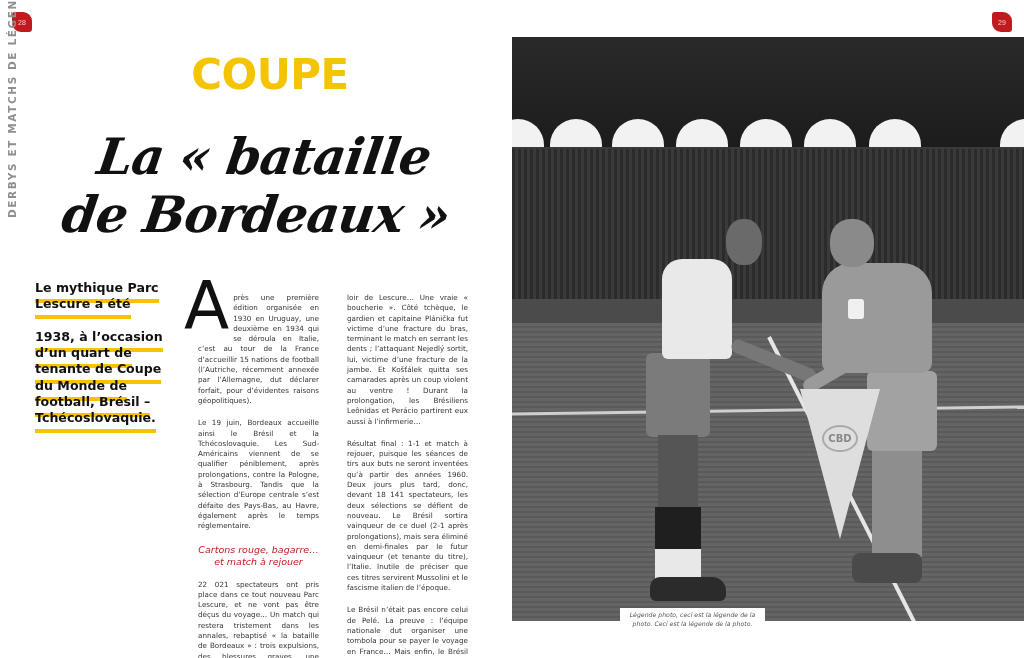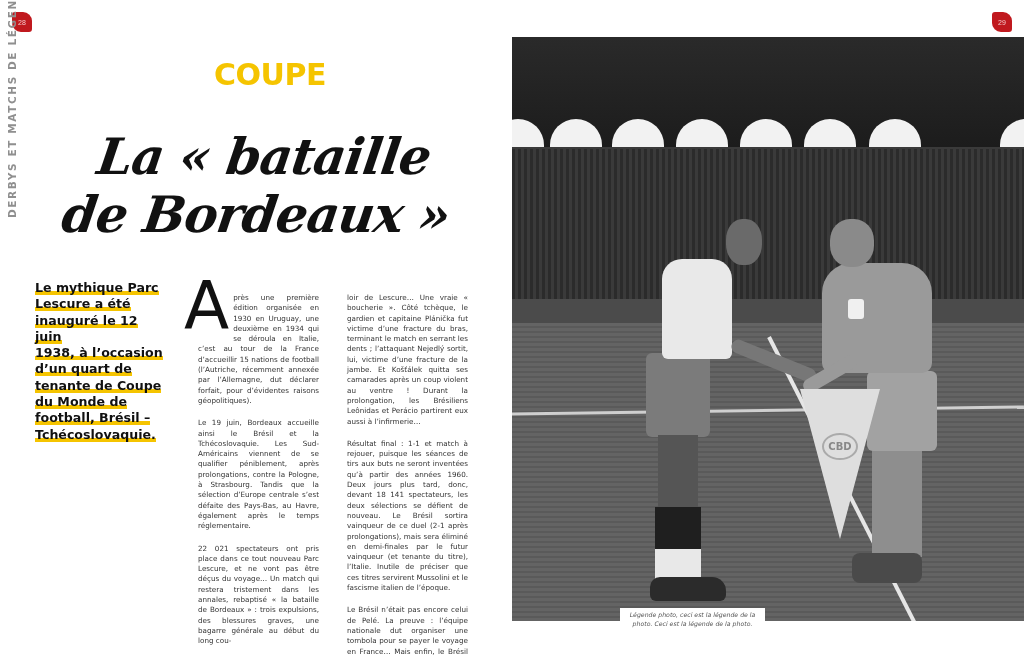--- a/index.html
+++ b/index.html
@@ -23,38 +23,38 @@
       position: absolute; left: 6px; top: 218px;
       transform: rotate(-90deg); transform-origin: left top;
       font-size: 10.5px; letter-spacing: 1.6px; color: #8f8f8f; font-weight: bold;
       white-space: nowrap; font-family: "DejaVu Sans", sans-serif;
     }
 
     
     .headline-top {
       position: absolute; left: 70px; top: 55px; width: 400px; text-align: center;
       color: #f5c400; font-weight: bold; font-family: "DejaVu Sans", sans-serif;
-      font-size: 30px; line-height: 40px; letter-spacing: -0.5px;
+      font-size: 42px; line-height: 40px; letter-spacing: -0.5px;
     }
     .headline-script {
       position: absolute; left: 60px; top: 128px; width: 400px; text-align: center;
       color: #111; font-family: "DejaVu Serif", serif; font-style: italic; font-weight: bold;
       font-size: 50px; line-height: 58px; letter-spacing: -1px;
       transform: skewX(-8deg);
     }
 
     
     .lead {
       position: absolute; left: 35px; top: 280px; width: 130px;
       font-family: "DejaVu Sans", sans-serif; font-weight: bold; font-size: 12.6px; line-height: 16.3px;
       color: #111;
     }
     .lead span.hl {
       background: linear-gradient(to top, #f5c400 0, #f5c400 4px, transparent 4px);
-      padding-bottom: 0px;
+      padding-bottom: 8px;
       box-decoration-break: clone; -webkit-box-decoration-break: clone;
     }
 
     
     .col {
       position: absolute; top: 281px; width: 145px;
       font-family: "DejaVu Sans", sans-serif; font-size: 7.2px; line-height: 10.3px; color: #333;
       text-align: justify; hyphens: auto;
     }
     .col.c1 { left: 186px; }
@@ -101,21 +101,21 @@
     .p2-head { left: 318px; top: 182px; width: 44px; height: 48px; background: #8a8a8a; border-radius: 45%; }
     .p2-shirt { left: 310px; top: 226px; width: 110px; height: 110px; background: #9a9a9a; border-radius: 30px 30px 10px 10px; }
     .p2-crest { left: 336px; top: 262px; width: 16px; height: 20px; background: #f0f0f0; border-radius: 3px; }
     .p2-shorts { left: 355px; top: 334px; width: 70px; height: 80px; background: #a2a2a2; border-radius: 6px; }
     .p2-leg { left: 360px; top: 410px; width: 50px; height: 110px; background: #8e8e8e; }
     .p2-boot { left: 340px; top: 516px; width: 70px; height: 30px; background: #4a4a4a; border-radius: 8px; }
 
     .pennant { left: 288px; top: 352px; width: 0; height: 0;
       border-left: 40px solid transparent; border-right: 40px solid transparent;
       border-top: 150px solid #dedede; }
-    .pennant-label { position: absolute; left: 310px; top: 396px; width: 36px; text-align: center;
+    .pennant-label { position: absolute; left: 310px; top: 388px; width: 36px; text-align: center;
       font-size: 10px; font-weight: bold; color: #888; font-family: "DejaVu Sans", sans-serif;
       border: 2px solid #aaa; border-radius: 50%; padding: 6px 0; }
     .arm { left: 220px; top: 300px; width: 90px; height: 14px; background: #777; transform: rotate(22deg); transform-origin: left; border-radius: 7px; }
     .arm2 { left: 288px; top: 330px; width: 60px; height: 14px; background: #9a9a9a; transform: rotate(-30deg); border-radius: 7px; }
 
     .caption {
       position: absolute; left: 620px; top: 608px; width: 145px; background: #fff;
       font-family: "DejaVu Sans", sans-serif; font-style: italic; font-size: 6.2px; line-height: 9px;
       color: #555; text-align: center; padding: 2px 4px 3px;
     }
@@ -138,33 +138,37 @@
     <div>COUPE</div>
   </div>
   <div class="headline-script">
     <div>La « bataille</div>
     <div>de Bordeaux »</div>
   </div>
 
   <div class="lead">
     <span class="hl">Le mythique Parc</span><br>
     <span class="hl">Lescure a été</span><br>
-    <span class="hl">inauguré le 12 juin</span><br>
+    <br>
     <span class="hl">1938, à l’occasion</span><br>
     <span class="hl">d’un quart de</span><br>
     <span class="hl">tenante de Coupe</span><br>
     <span class="hl">du Monde de</span><br>
     <span class="hl">football, Brésil –</span><br>
     <span class="hl">Tchécoslovaquie.</span>
   </div>
 
   <div class="col c1">
     <span class="dropcap">A</span>
     <p>près une première édition organisée en 1930 en Uruguay, une deuxième en 1934 qui se déroula en Italie, c’est au tour de la France d’accueillir 15 nations de football (l’Autriche, récemment annexée par l’Allemagne, dut déclarer forfait, pour d’évidentes raisons géopolitiques).</p>
     <p>Le 19 juin, Bordeaux accueille ainsi le Brésil et la Tchécoslovaquie. Les Sud-Américains viennent de se qualifier péniblement, après prolongations, contre la Pologne, à Strasbourg. Tandis que la sélection d’Europe centrale s’est défaite des Pays-Bas, au Havre, également après le temps réglementaire.</p>
+    <div class="subhead">
+      <div>Cartons rouge, bagarre…</div>
+      <div>et match à rejouer</div>
+    </div>
     <p>22 021 spectateurs ont pris place dans ce tout nouveau Parc Lescure, et ne vont pas être déçus du voyage… Un match qui restera tristement dans les annales, rebaptisé « la bataille de Bordeaux » : trois expulsions, des blessures graves, une bagarre générale au début du long cou-</p>
   </div>
 
   <div class="col c2">
     <p>loir de Lescure… Une vraie « boucherie ». Côté tchèque, le gardien et capitaine Plánička fut victime d’une fracture du bras, terminant le match en serrant les dents ; l’attaquant Nejedlý sortit, lui, victime d’une fracture de la jambe. Et Košťálek quitta ses camarades après un coup violent au ventre ! Durant la prolongation, les Brésiliens Leônidas et Perácio partirent eux aussi à l’infirmerie…</p>
     <p>Résultat final : 1-1 et match à rejouer, puisque les séances de tirs aux buts ne seront inventées qu’à partir des années 1960. Deux jours plus tard, donc, devant 18 141 spectateurs, les deux sélections se défient de nouveau. Le Brésil sortira vainqueur de ce duel (2-1 après prolongations), mais sera éliminé en demi-finales par le futur vainqueur (et tenante du titre), l’Italie. Inutile de préciser que ces titres servirent Mussolini et le fascisme italien de l’époque.</p>
     <p><span>Le Brésil n’était pas encore celui de Pelé. La preuve : l’équipe nationale dut organiser une tombola pour se payer le voyage en France… Mais enfin, le Brésil avait sa perle, Leônidas, meilleur buteur de cette édition 1938 : 7 buts inscrits, dont un doublé face à la Suède, pour arracher la 3e place de la compétition, au Parc Lescure, devant 12 000 spectateurs.</span> <span class="end-mark">▼</span></p>
   </div>
 
   <div class="photo">

